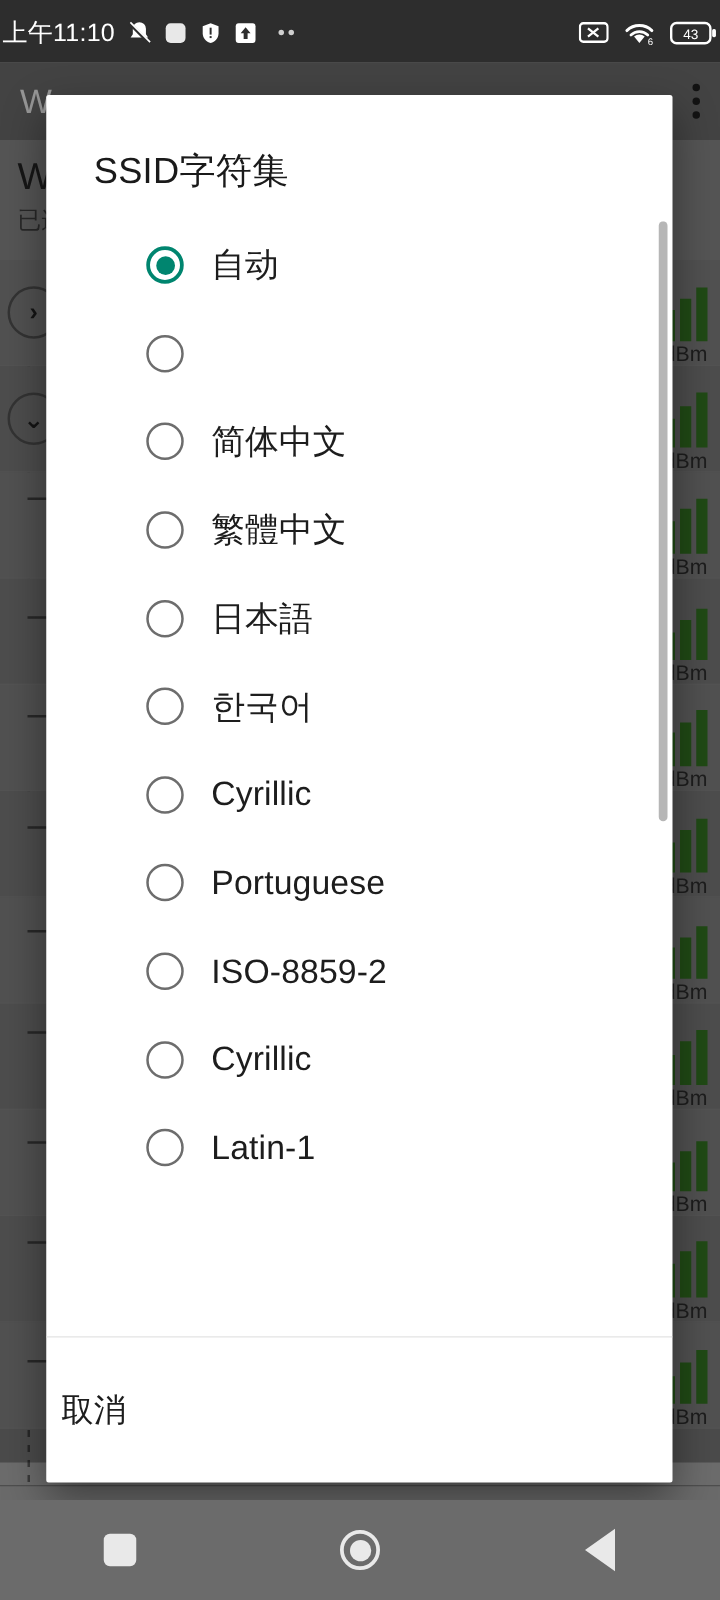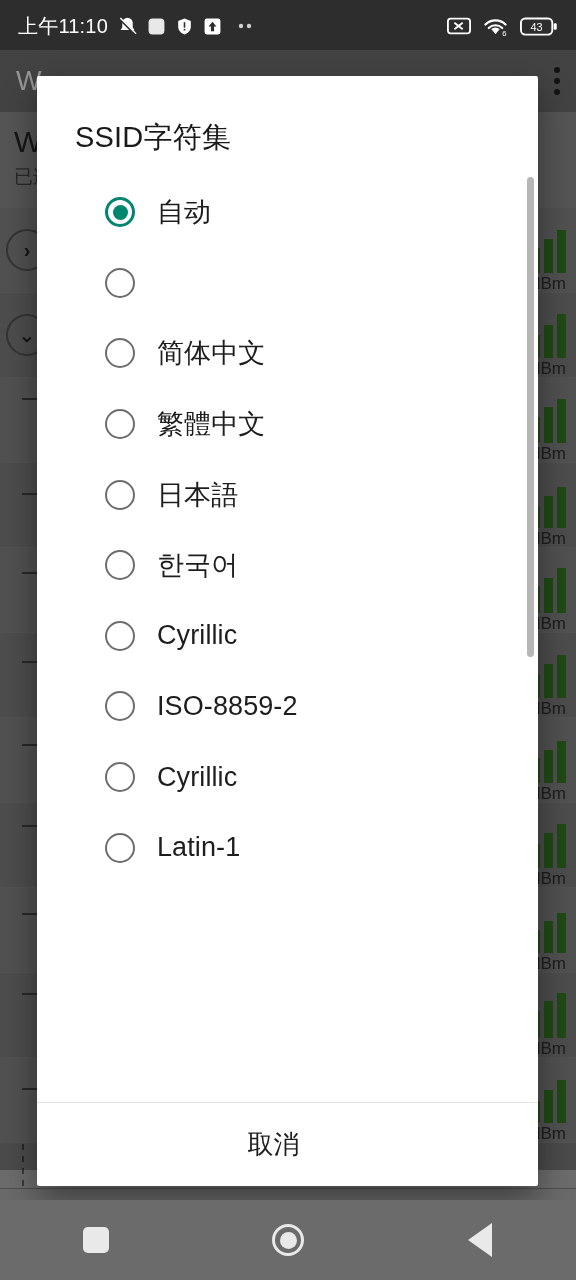--- a/index.html
+++ b/index.html
@@ -8,21 +8,21 @@
     font-family:"Liberation Sans","DejaVu Sans",sans-serif;
     background:#6e6e6e;
     overflow:hidden;
     position:relative;
   }
 
   
   #status-bar {
     position:absolute; left:0; top:0; width:576px; height:52px;
     background:#2d2d2d; color:#ffffff;
-    display:flex; align-items:center; padding:0 18px;justify-content:flex-end;
+    display:flex; align-items:center; padding:0 2px;justify-content:flex-end;
   }
   #sb-left { display:flex; align-items:center; gap:9px; flex:1; }
   #sb-right { display:flex; align-items:center; gap:11px; }
   .sb-clock { font-size:20px; letter-spacing:.2px; font-weight:400; }
   .sb-ico { display:inline-flex; align-items:center; justify-content:center; }
 
   
   #app-bg { position:absolute; inset:50px 0 0 0; background:#6c6c6c; }
   .bg-appbar {
     position:absolute; left:0; top:0; width:576px; height:62px;
@@ -80,21 +80,21 @@
     position:absolute; left:37px; top:76px; width:501px; height:1110px;
     background:#ffffff; border-radius:2px;
     box-shadow:0 14px 34px rgba(0,0,0,.42);
     display:flex; flex-direction:column; overflow:hidden;
   }
   #dialog-title {
     font-size:29px; color:#1a1a1a; font-weight:400;
     padding:41px 0 0 38px; line-height:40px; letter-spacing:.2px;
   }
   #options-scroll {
-    position:relative; flex:1; overflow:hidden; margin-top:20px;
+    position:relative; flex:1; overflow:hidden; margin-top:20px;margin-left:12px;
   }
   #options-list { position:relative; }
   .opt {
     display:flex; align-items:center; height:70.6px; padding-left:68px;
   }
   .radio {
     width:30px; height:30px; border-radius:50%;
     border:2px solid #6d6d6d; flex:none;
     display:flex; align-items:center; justify-content:center;
   }
@@ -106,22 +106,22 @@
     margin-left:22px; font-size:27px; color:#1d1d1d; letter-spacing:.1px;
   }
   #scrollbar-track {
     position:absolute; right:4px; top:0; bottom:0; width:7px;
   }
   #scrollbar-thumb {
     position:absolute; right:0; top:0; width:7px; height:480px;
     background:#b6b6b6; border-radius:4px;
   }
   #dialog-actions {
-    flex:none; height:84px; border-top:1px solid #e3e3e3;
-    display:flex; align-items:center; justify-content:center; padding-right:28px;
+    flex:none; height:117px; border-top:1px solid #e3e3e3;
+    display:flex; align-items:center; justify-content:flex-start; padding-right:28px;
   }
   #cancel-button {
     background:none; border:none; cursor:pointer;
     font-family:inherit; font-size:26px; color:#1d1d1d; padding:8px 12px;
   }
 
   
   #nav-bar {
     position:absolute; left:0; bottom:0; width:576px; height:80px;
     background:#6b6b6b; display:flex; align-items:center; justify-content:space-around;
@@ -367,20 +367,24 @@
         <div class="opt">
           <span class="radio"></span>
           <span class="opt-label">한국어</span>
         </div>
         <div class="opt">
           <span class="radio"></span>
           <span class="opt-label">Cyrillic</span>
         </div>
         <div class="opt">
           <span class="radio"></span>
+          <span class="opt-label">Portuguese</span>
+        </div>
+        <div class="opt">
+          <span class="radio"></span>
           <span class="opt-label">ISO-8859-2</span>
         </div>
         <div class="opt">
           <span class="radio"></span>
           <span class="opt-label">Cyrillic</span>
         </div>
         <div class="opt">
           <span class="radio"></span>
           <span class="opt-label">Latin-1</span>
         </div>

